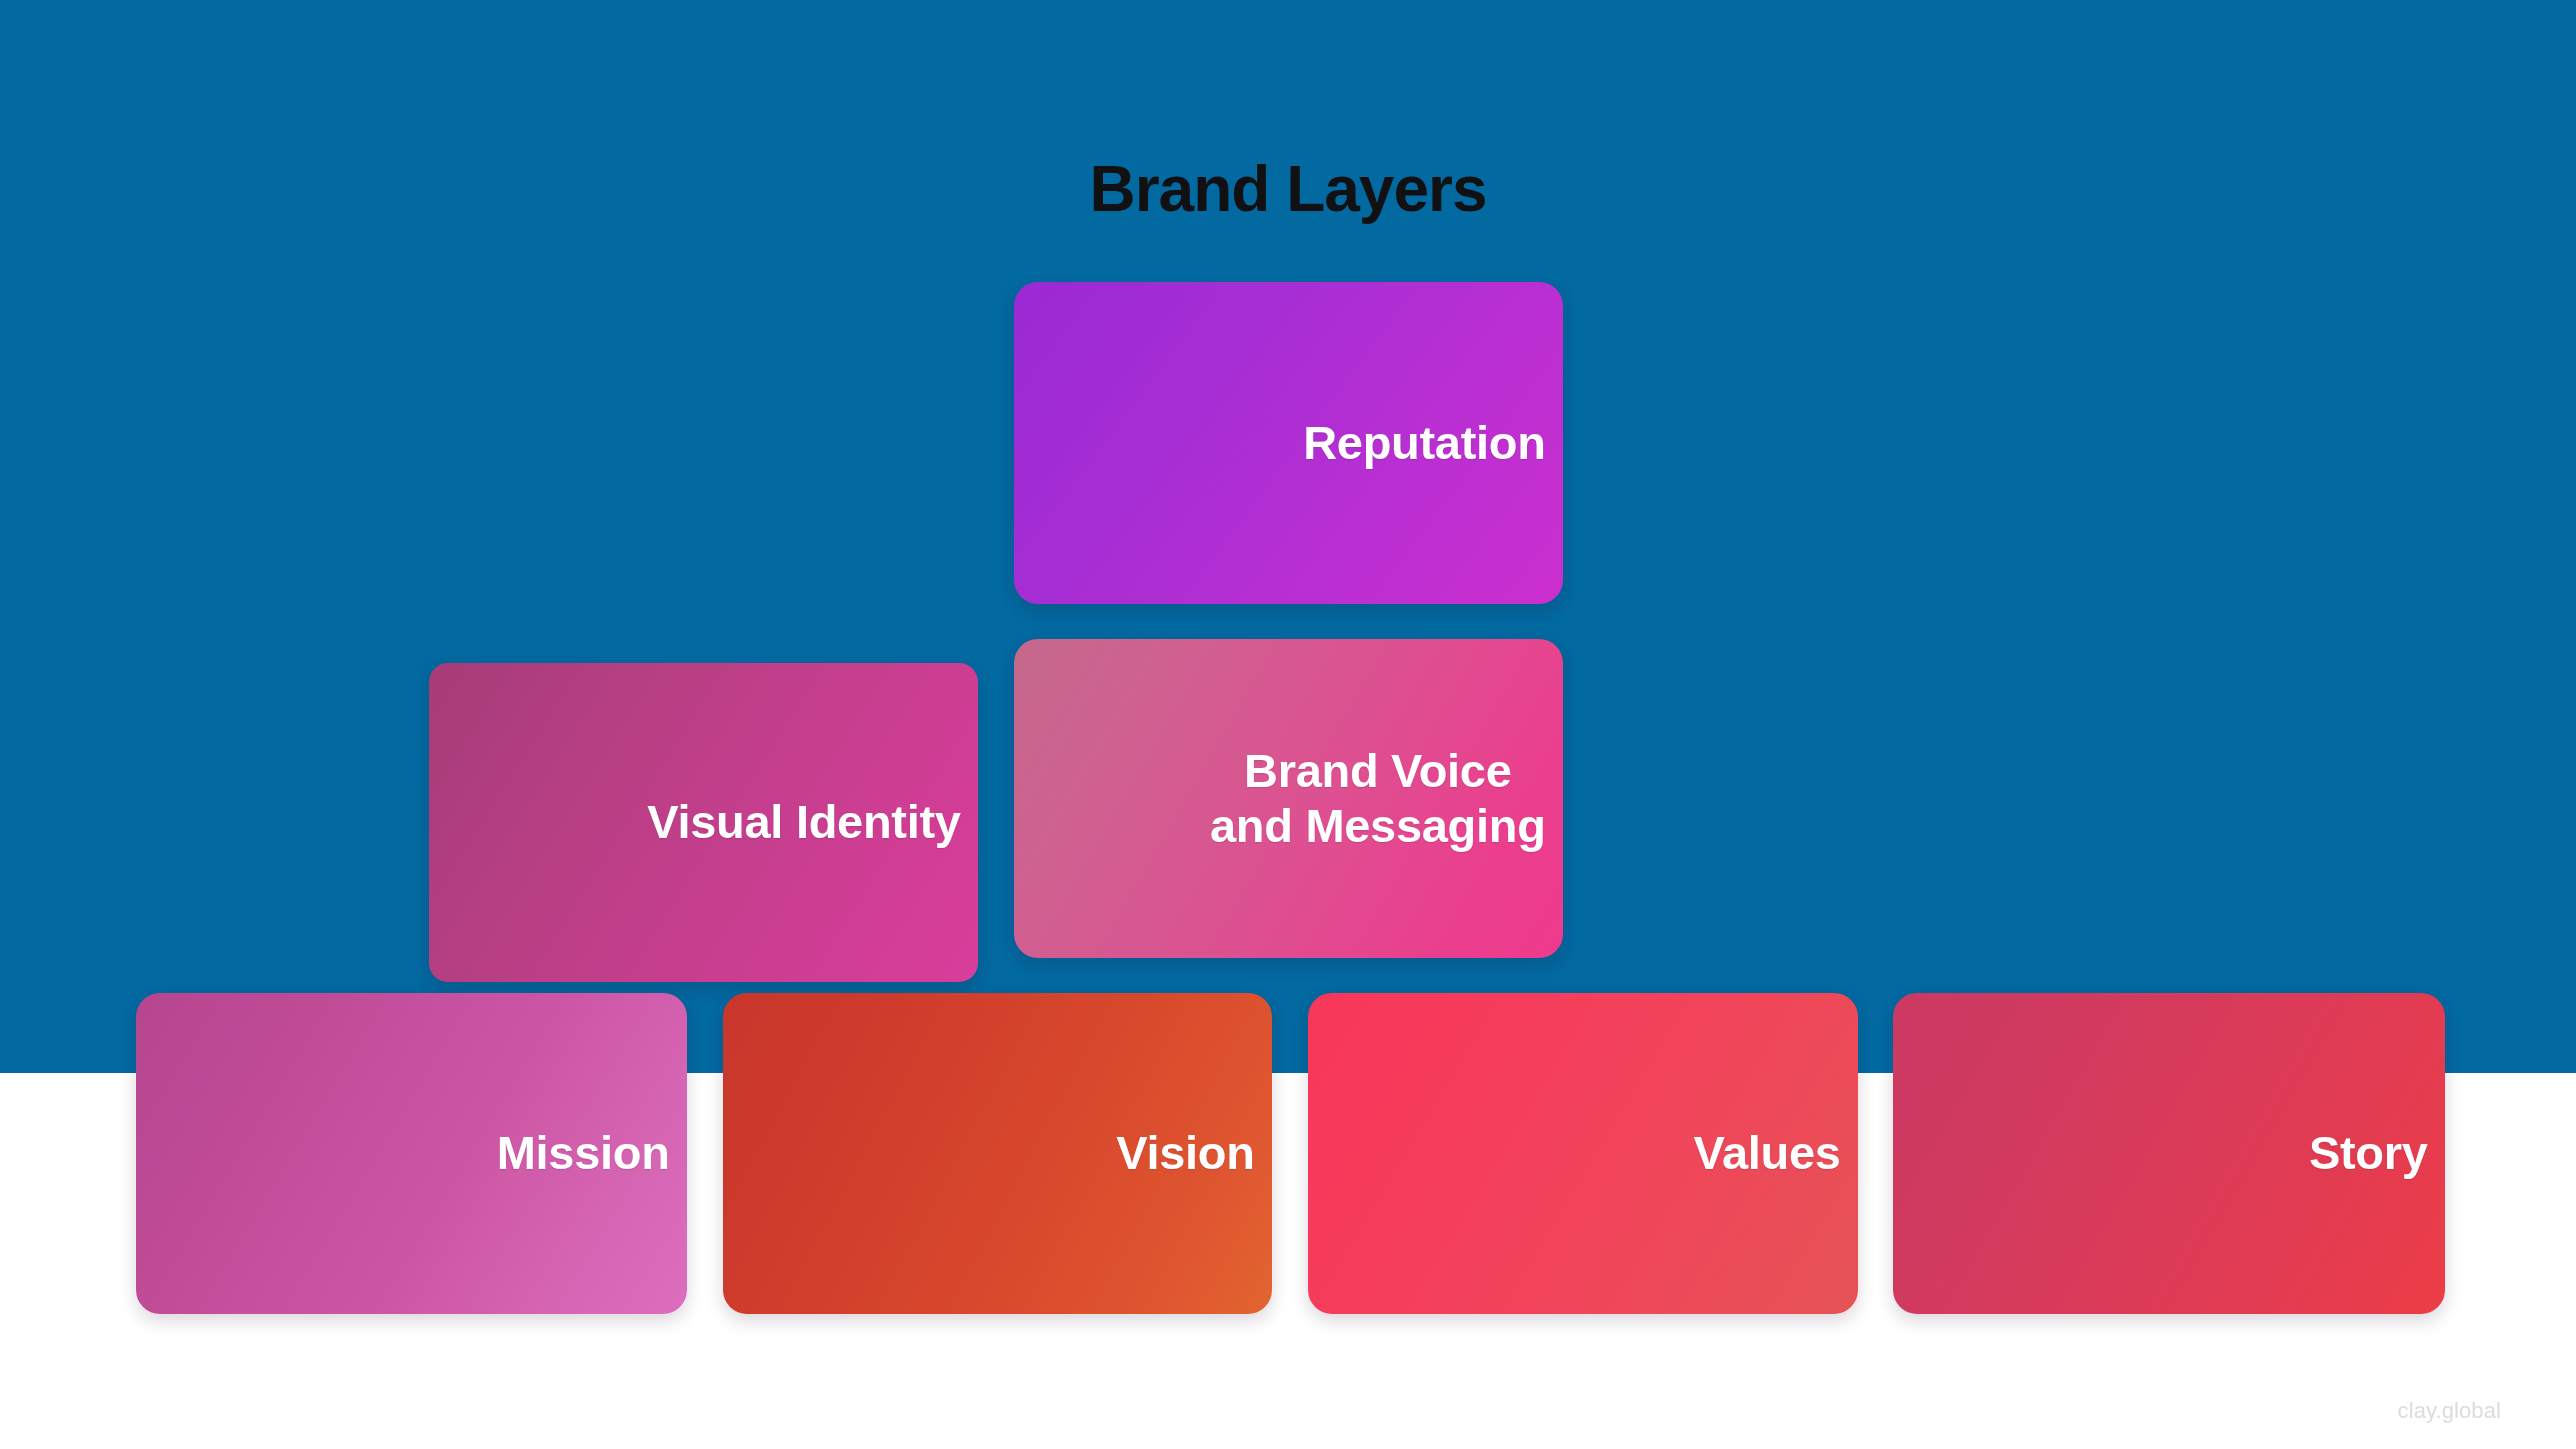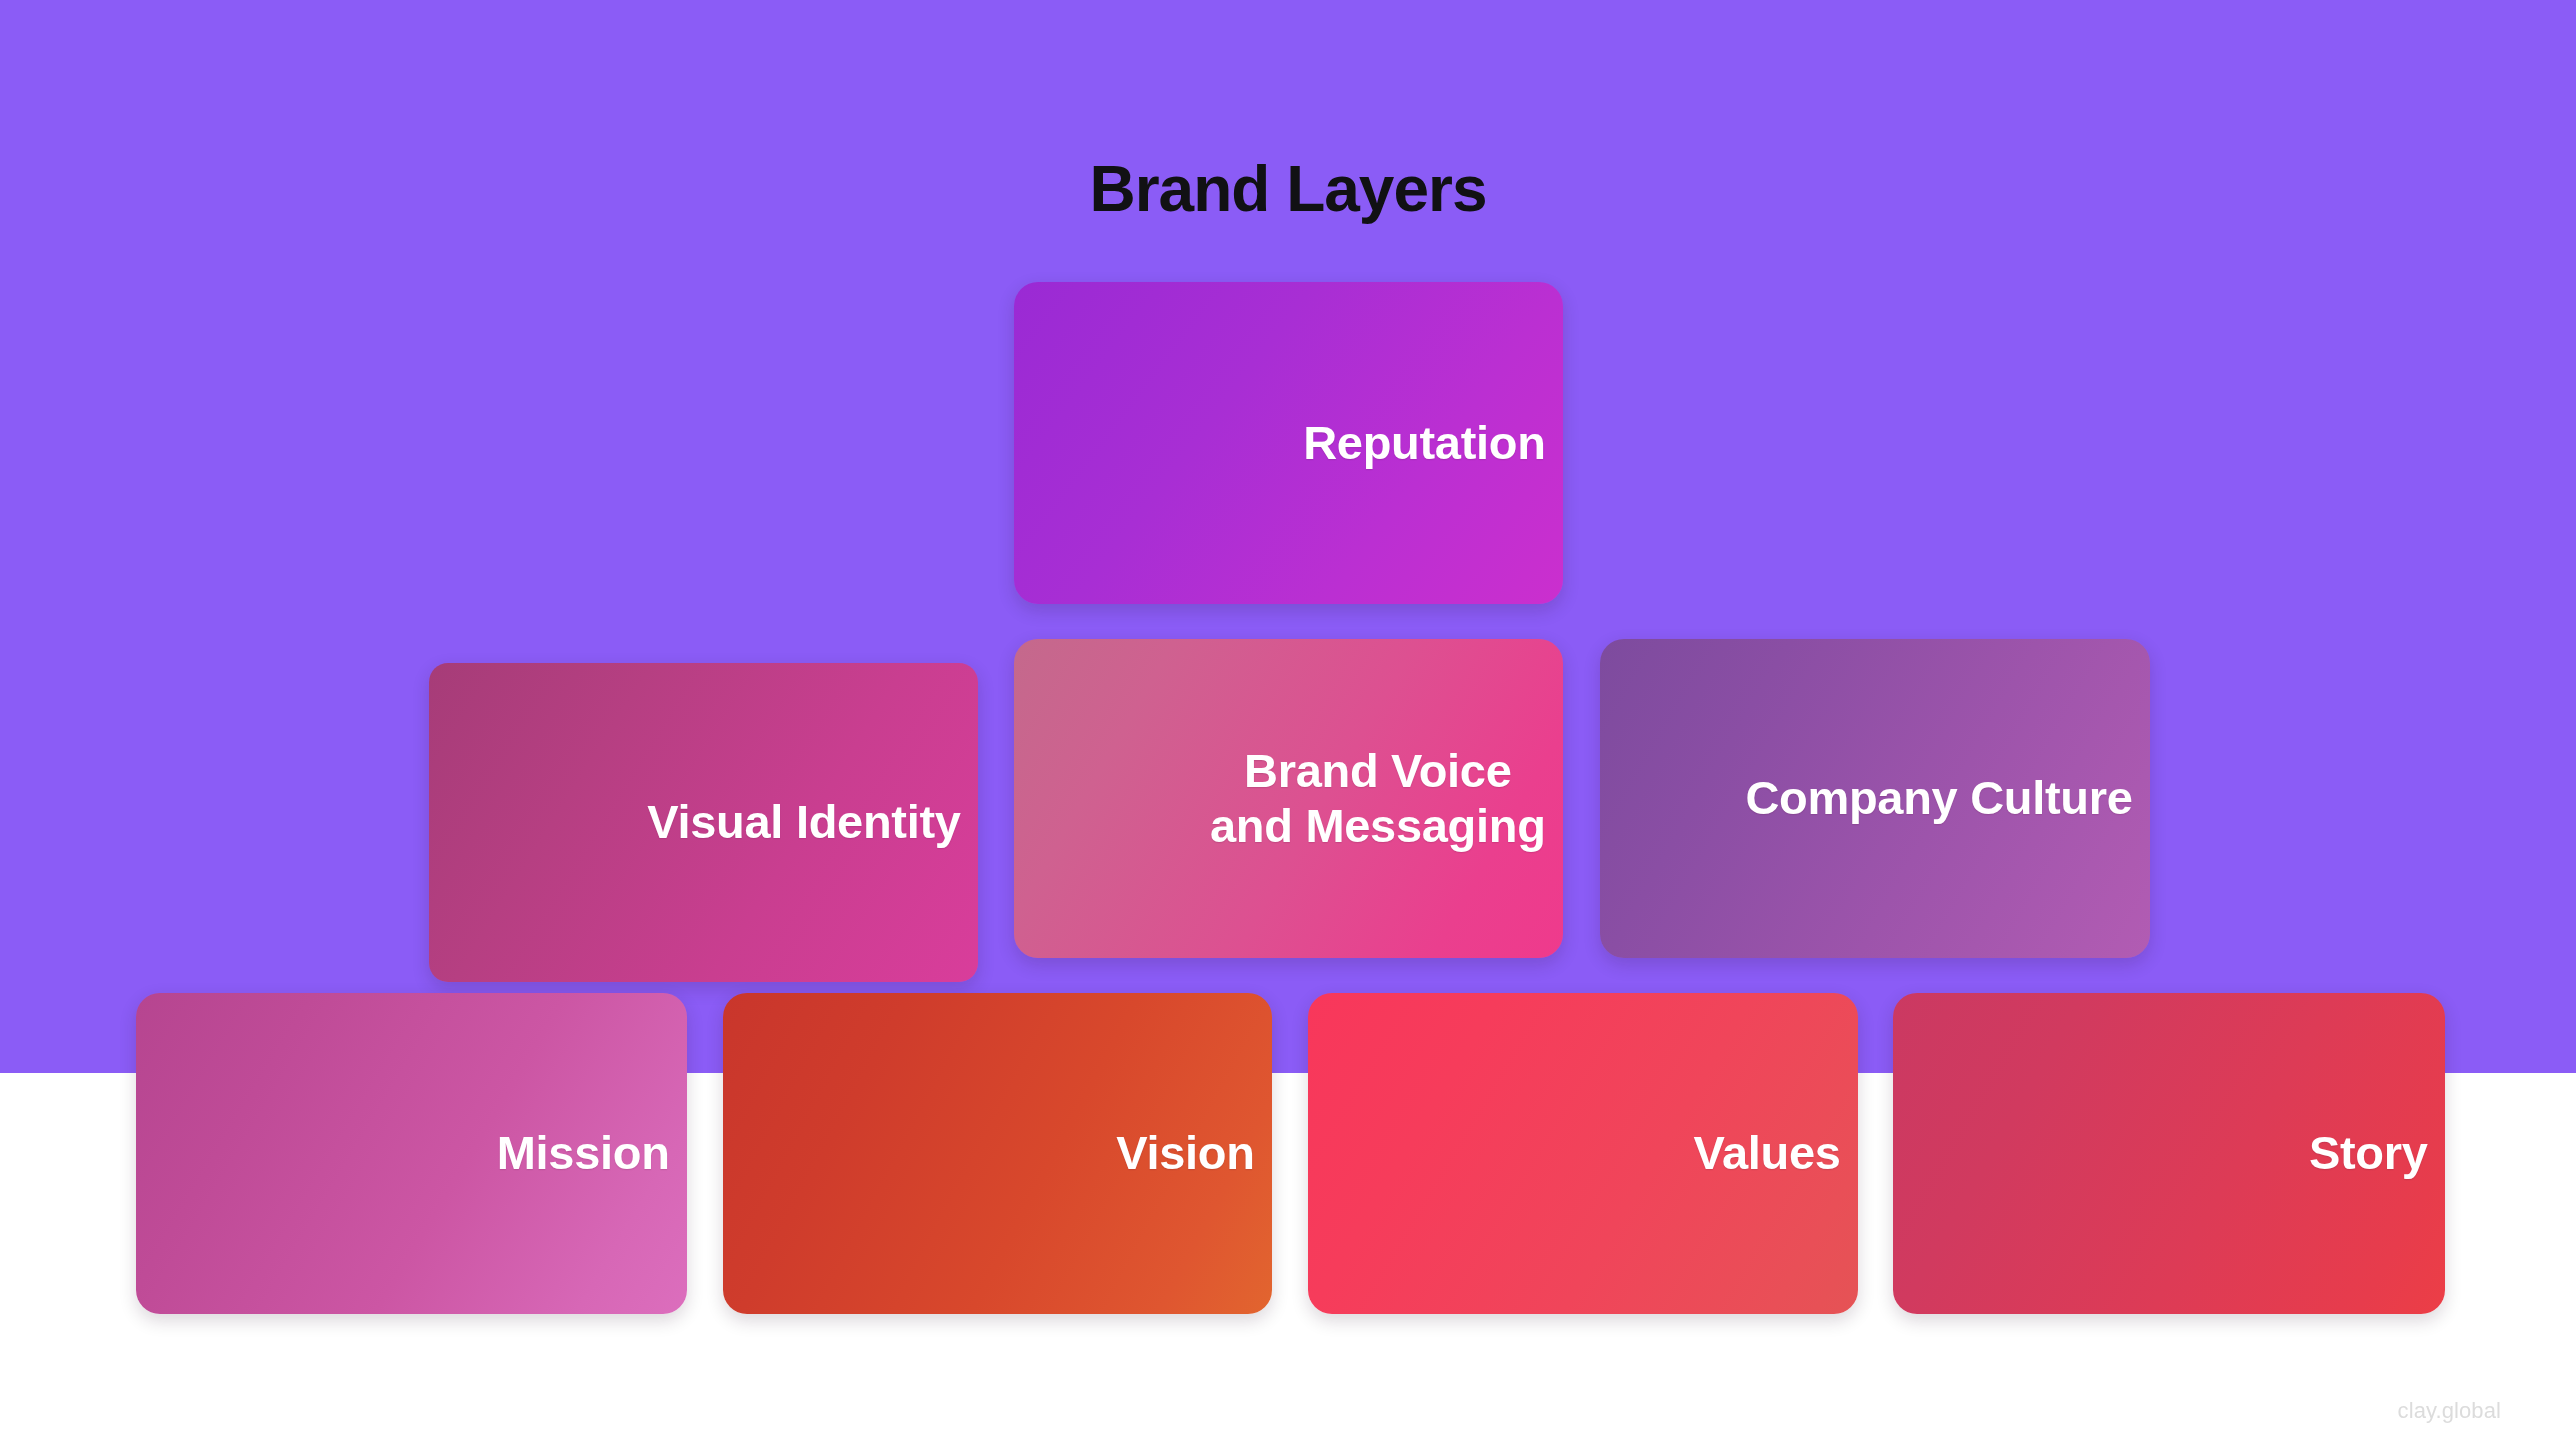--- a/index.html
+++ b/index.html
@@ -13,21 +13,21 @@
     height: 1449px;
     font-family: "Liberation Sans", sans-serif;
     overflow: hidden;
     position: relative;
   }
 
   #canvas {
     position: relative;
     width: 2576px;
     height: 1073px;
-    background: #8b5cf6;
+    background: #0369a1;
   }
 
   
   #page-title {
     position: absolute;
     left: 0;
     top: 113px;
     width: 2576px;
     text-align: center;
     font-size: 64px;
@@ -137,23 +137,20 @@
 
     <div class="layer-box" id="box-visual-identity">
       <span class="box-label">Visual Identity</span>
     </div>
 
     <div class="layer-box" id="box-brand-voice">
       <span class="box-label">Brand Voice
 and Messaging</span>
     </div>
 
-    <div class="layer-box" id="box-company-culture">
-      <span class="box-label">Company Culture</span>
-    </div>
 
     <div class="layer-box" id="box-mission">
       <span class="box-label">Mission</span>
     </div>
 
     <div class="layer-box" id="box-values">
       <span class="box-label">Values</span>
     </div>
 
     <div class="layer-box" id="box-vision">

